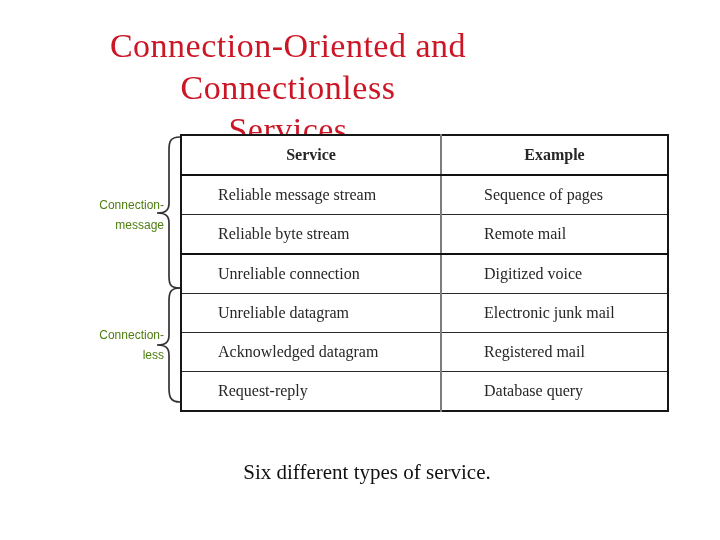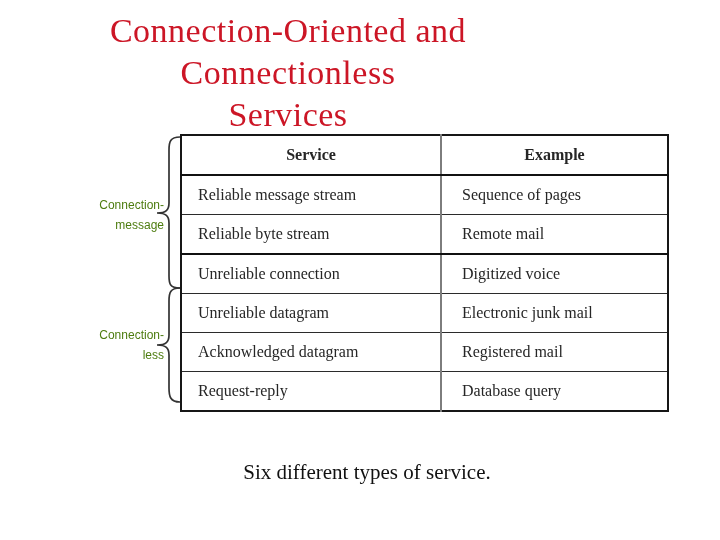--- a/index.html
+++ b/index.html
@@ -5,21 +5,21 @@
   html,body{margin:0;padding:0;background:#ffffff;}
   .slide{
     position:relative;
     width:720px;height:540px;
     background:#ffffff;
     overflow:hidden;
     font-family:"Liberation Sans",sans-serif;
   }
   
   .title{
-    position:absolute;left:0;top:10px;width:576px;
+    position:absolute;left:0;top:25px;width:576px;
     text-align:center;
     font-family:"Liberation Serif",serif;
     font-size:34px;line-height:42px;
     color:#cc1626;
     letter-spacing:0.5px;
   }
   
   table.svc{
     position:absolute;left:180px;top:134px;
     width:489px;
@@ -39,22 +39,22 @@
     height:38px;
     background:#fff;
   }
   table.svc th{
     height:38px;
     font-weight:bold;
     text-align:center;
     border-bottom:2px solid #111;
   }
   table.svc td.c1, table.svc th.c1{border-right:2px solid #7d7d7d;}
-  table.svc td.c1{padding-left:16px;}
-  table.svc td.c2{padding-left:20px;}
+  table.svc td.c1{padding-left:36px;}
+  table.svc td.c2{padding-left:42px;}
   table.svc tr.thick td{border-bottom:2px solid #101010;}
   table.svc tr:last-child td{border-bottom:none;}
   
   .grp-label{
     position:absolute;
     right:556px;              
     width:150px;
     text-align:right;
     font-size:12px;line-height:20px;
     color:#4d7c0f;

